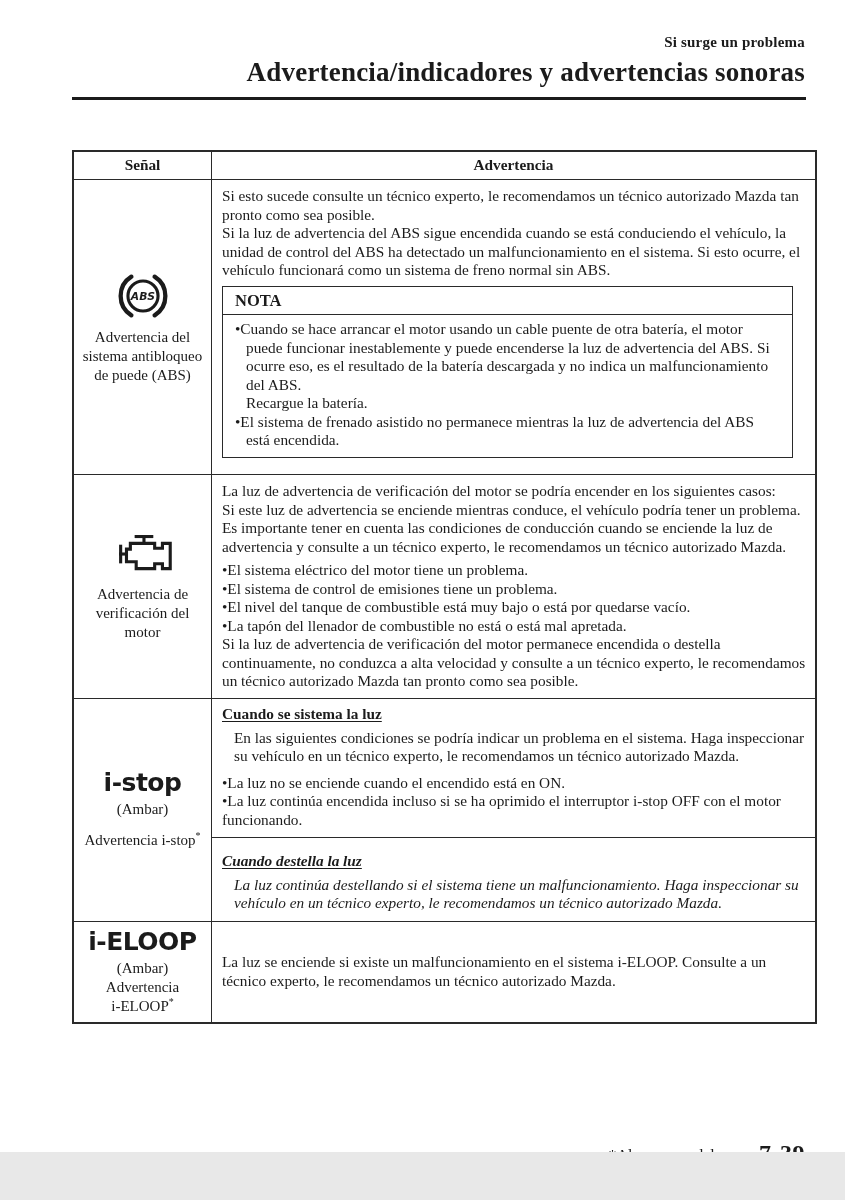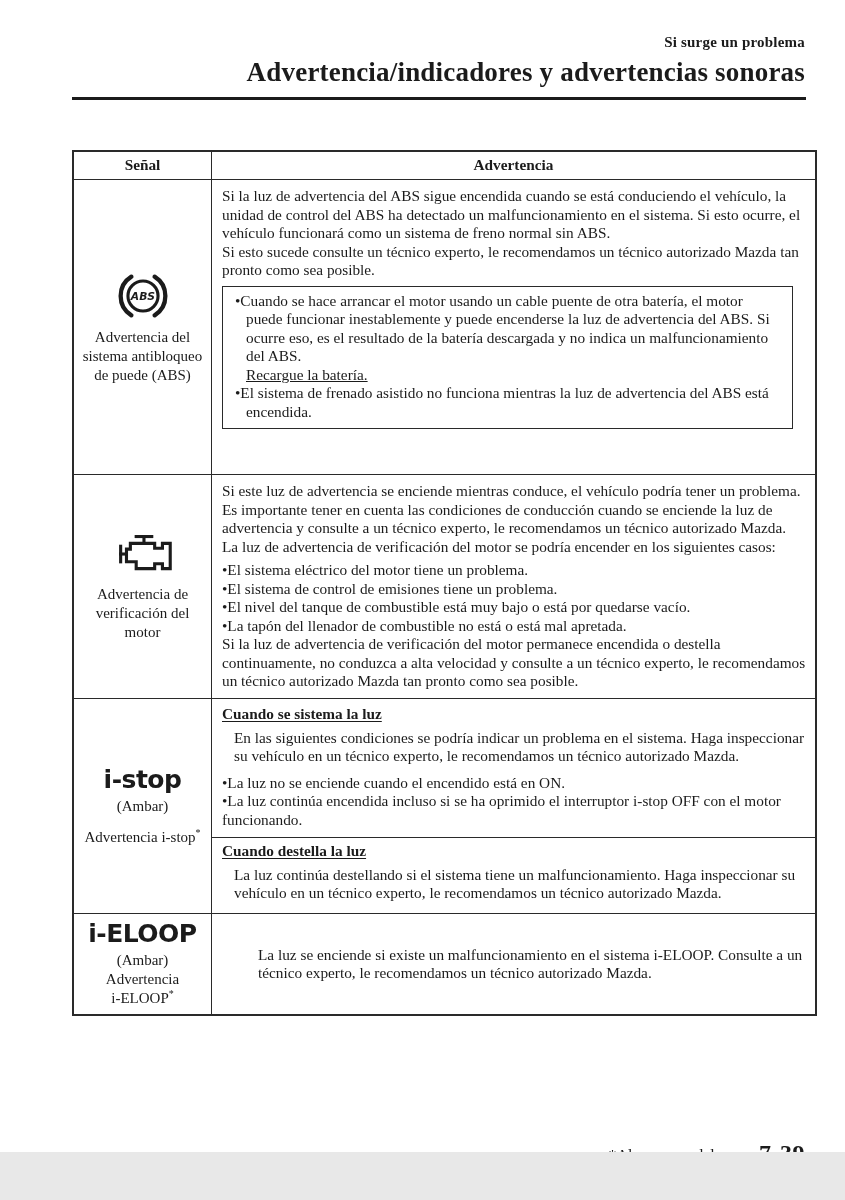--- a/index.html
+++ b/index.html
@@ -25,49 +25,49 @@
   .trow.first { border-top:none; }
   .sig {
     width:138px; flex:0 0 138px; border-right:1.5px solid #2a2a2a;
     display:flex; flex-direction:column; align-items:center; justify-content:center;
     text-align:center; padding:6px 4px;
   }
   .warn { flex:1 1 auto; padding:7px 6px 7px 10px; }
   .warn.nopad { padding:0; }
   .thead { min-height:27px; font-weight:bold; }
   .thead .sig, .thead .warn { justify-content:center; display:flex; align-items:center; text-align:center; padding:3px; }
-  .r1 { min-height:295px; } .r2 { min-height:224px; } .r3 { min-height:215px; } .r4 { min-height:93px;gap:36px; }
+  .r1 { min-height:295px; } .r2 { min-height:224px; } .r3 { min-height:215px; } .r4 { min-height:93px; }
 
   .sig-label { font-size:15px; line-height:19px; margin-top:6px; }
   .logo { font-family:"DejaVu Sans", sans-serif; font-weight:bold; font-size:25px; letter-spacing:-0.5px; line-height:28px; }
   .ambar { font-size:15px; line-height:19px; margin-top:3px; }
   sup { font-size:10px; vertical-align:super; line-height:0; }
 
   .para { margin:0; }
   .gap-s { margin-top:5px;margin-left:12px; }
   .gap-m { margin-top:8px; }
 
   .li { padding-left:11px; text-indent:-11px; }
   .li::before { content:"\2022"; }
   .li-flush { padding-left:0; text-indent:0; }
   .li-flush::before { content:"\2022"; }
-  .li-cont { padding-left:11px;text-decoration:underline; }
+  .li-cont { padding-left:11px; }
 
   .subhead { font-weight:bold; text-decoration:underline; text-underline-offset:2px; }
 
   
   .nota {
     border:1.5px solid #2a2a2a; margin:6px 16px 8px 0;
   }
   .nota-title { font-weight:bold; font-size:16.5px; padding:5px 12px 4px; border-bottom:1.2px solid #2a2a2a; }
   .nota-body { padding:5px 12px 7px; }
 
   
   .sect1 { padding:6px 6px 8px 10px; }
-  .sect2 { border-top:1.5px solid #2a2a2a; padding:4px 6px 8px 10px; }
+  .sect2 { border-top:1.5px solid #2a2a2a; padding:14px 6px 8px 10px;font-style:italic; }
 
   
   .ftr { position:absolute; top:1140px; right:40px; display:flex; align-items:baseline; gap:26px; }
   .ftr-note { font-size:16px; }
   .ftr-page { font-size:24px; font-weight:bold; letter-spacing:0.5px; }
 
   .icon-wrap { display:flex; align-items:center; justify-content:center;font-style:italic; }
   svg { display:block; }
 </style>
 </head>
@@ -98,27 +98,28 @@
             <text x="50" y="34.5" text-anchor="middle" font-family="DejaVu Sans, sans-serif" font-size="12.5" font-weight="bold" fill="#1b1b1b">ABS</text>
           </svg>
         </span>
         <div class="sig-label">
           <div>Advertencia del</div>
           <div>sistema antibloqueo</div>
           <div>de puede (ABS)</div>
         </div>
       </div>
       <div class="warn">
+        <div class="para">Si esto sucede consulte un técnico experto, le recomendamos un técnico autorizado Mazda tan pronto como sea posible.</div>
         <div class="para">Si la luz de advertencia del ABS sigue encendida cuando se está conduciendo el vehículo, la unidad de control del ABS ha detectado un malfuncionamiento en el sistema. Si esto ocurre, el vehículo funcionará como un sistema de freno normal sin ABS.</div>
-        <div class="para">Si esto sucede consulte un técnico experto, le recomendamos un técnico autorizado Mazda tan pronto como sea posible.</div>
         <div class="nota">
+          <div class="nota-title">NOTA</div>
           <div class="nota-body">
             <div class="li">Cuando se hace arrancar el motor usando un cable puente de otra batería, el motor puede funcionar inestablemente y puede encenderse la luz de advertencia del ABS. Si ocurre eso, es el resultado de la batería descargada y no indica un malfuncionamiento del ABS.</div>
             <div class="li-cont">Recargue la batería.</div>
-            <div class="li">El sistema de frenado asistido no funciona mientras la luz de advertencia del ABS está encendida.</div>
+            <div class="li">El sistema de frenado asistido no permanece mientras la luz de advertencia del ABS está encendida.</div>
           </div>
         </div>
       </div>
     </div>
 
     <div class="trow r2">
       <div class="sig">
         <span class="icon-wrap">
           <svg width="70" height="48" viewBox="0 0 72 48">
             <g fill="none" stroke="#1b1b1b" stroke-width="3.2" stroke-linejoin="miter" stroke-linecap="square">
@@ -130,22 +131,22 @@
             </g>
           </svg>
         </span>
         <div class="sig-label">
           <div>Advertencia de</div>
           <div>verificación del</div>
           <div>motor</div>
         </div>
       </div>
       <div class="warn">
+        <div class="para">La luz de advertencia de verificación del motor se podría encender en los siguientes casos:</div>
         <div class="para">Si este luz de advertencia se enciende mientras conduce, el vehículo podría tener un problema. Es importante tener en cuenta las condiciones de conducción cuando se enciende la luz de advertencia y consulte a un técnico experto, le recomendamos un técnico autorizado Mazda.</div>
-        <div class="para">La luz de advertencia de verificación del motor se podría encender en los siguientes casos:</div>
         <div class="gap-s"></div>
         <div class="li">El sistema eléctrico del motor tiene un problema.</div>
         <div class="li">El sistema de control de emisiones tiene un problema.</div>
         <div class="li">El nivel del tanque de combustible está muy bajo o está por quedarse vacío.</div>
         <div class="li">La tapón del llenador de combustible no está o está mal apretada.</div>
         <div class="para">Si la luz de advertencia de verificación del motor permanece encendida o destella continuamente, no conduzca a alta velocidad y consulte a un técnico experto, le recomendamos un técnico autorizado Mazda tan pronto como sea posible.</div>
       </div>
     </div>
 
     <div class="trow r3">

